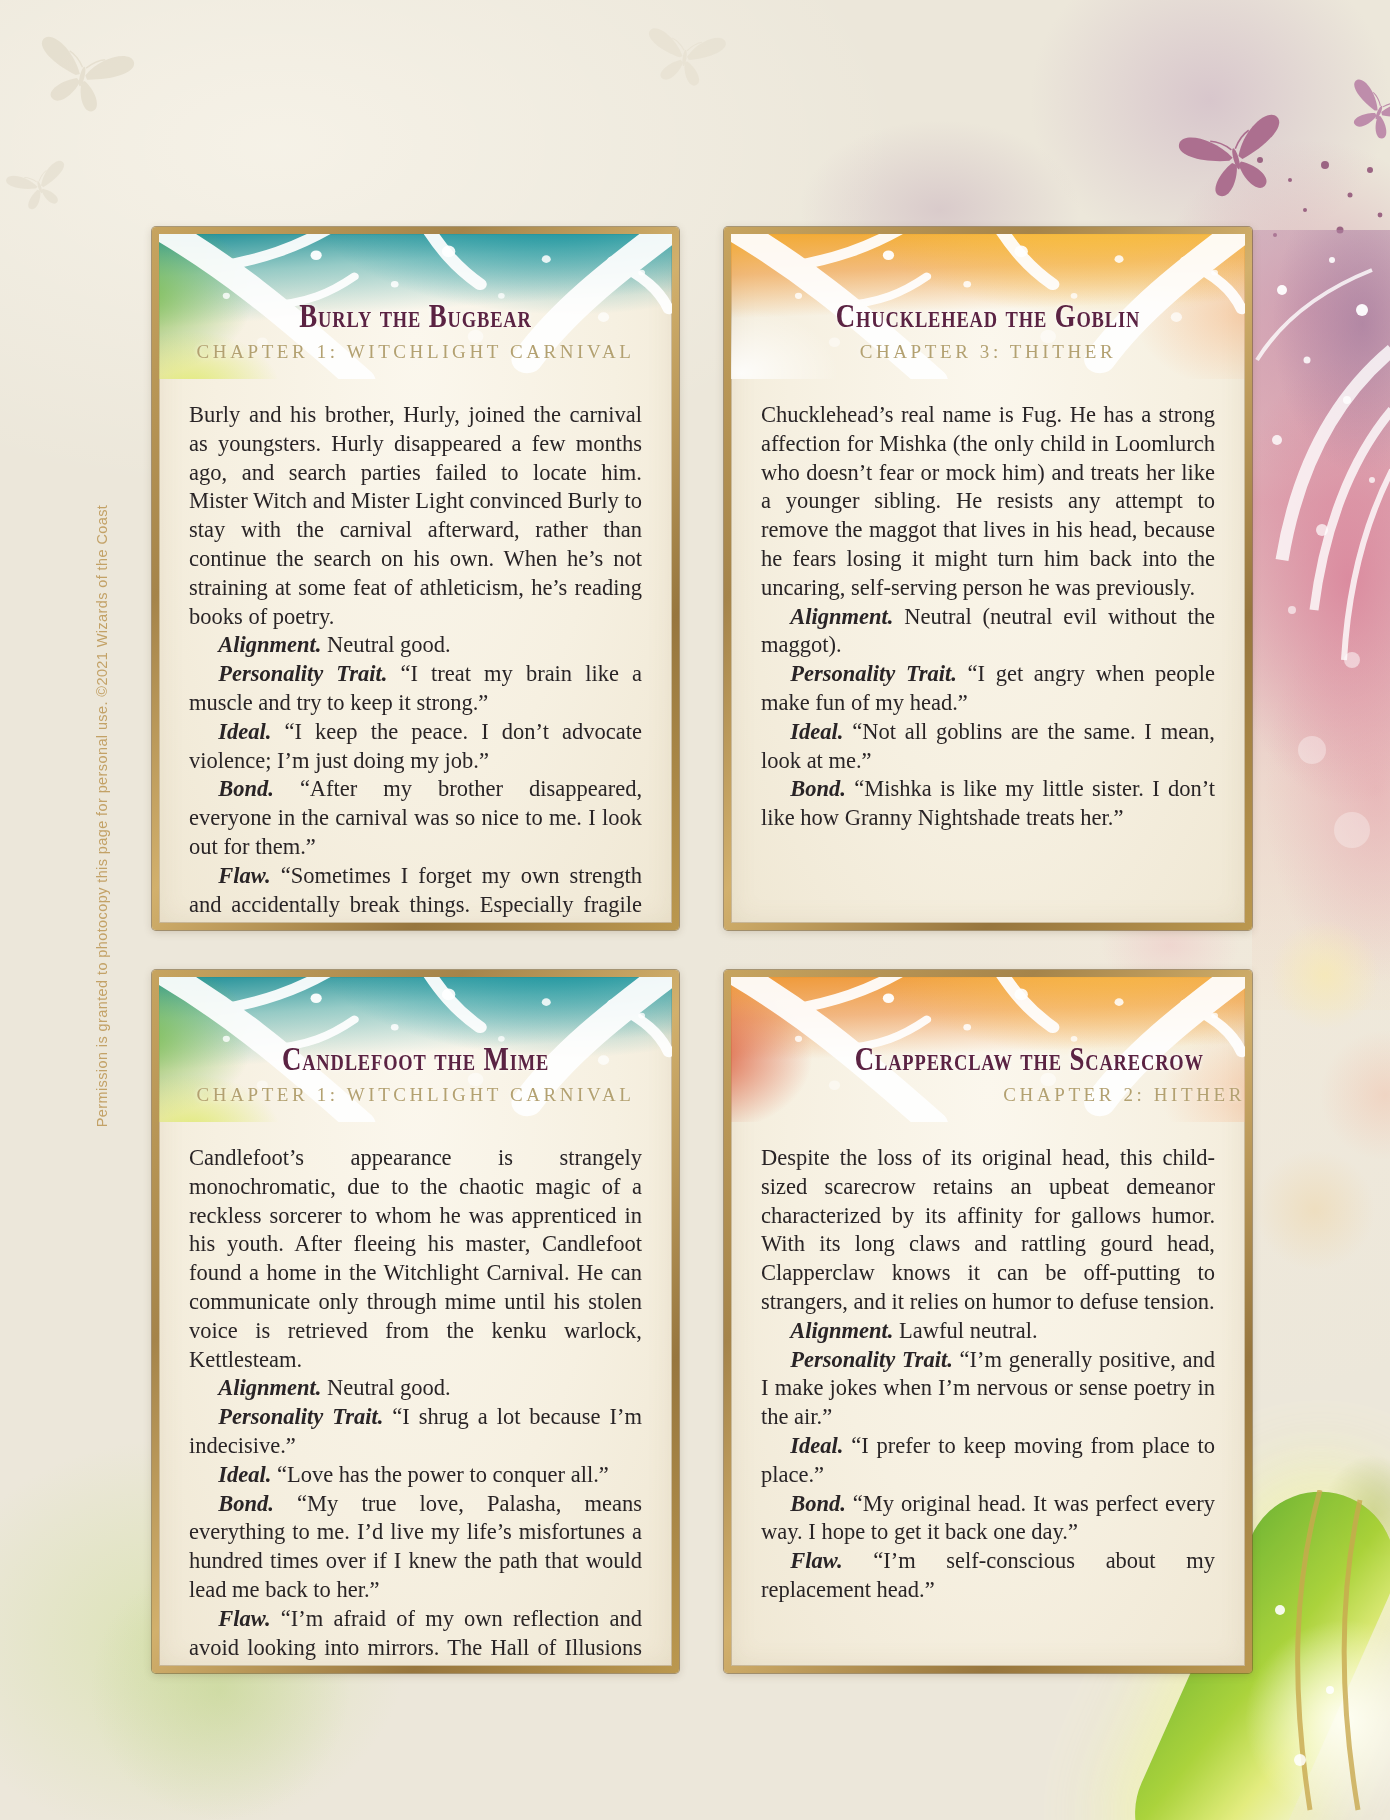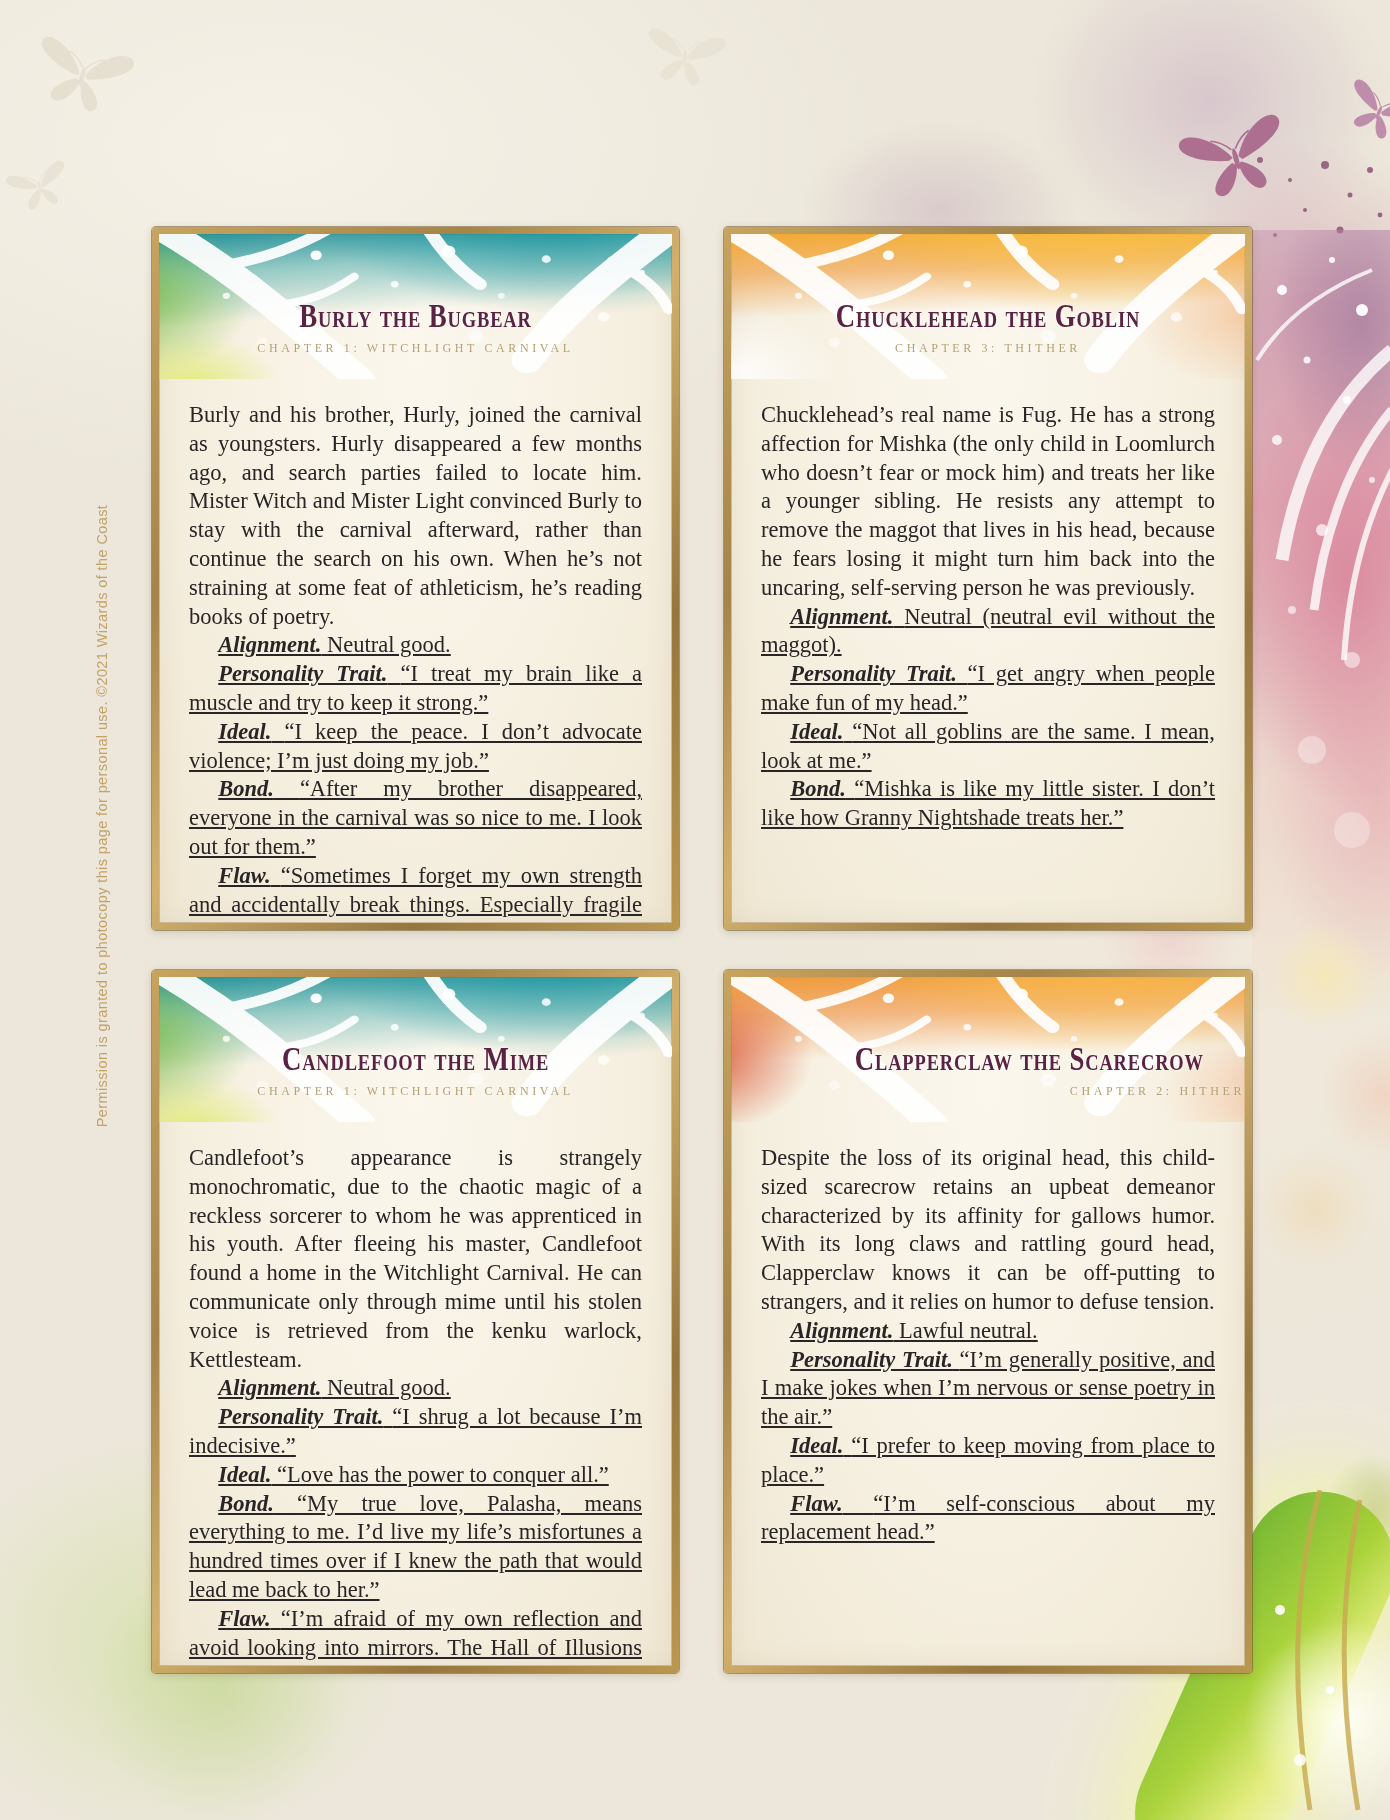--- a/index.html
+++ b/index.html
@@ -65,26 +65,26 @@
   .branches{position:absolute;left:0;top:0;width:100%;height:100%;}
   .card-title{
     position:relative;z-index:1;margin:0;padding-top:66px;
     font-variant-caps:small-caps;font-weight:700;font-size:32px;line-height:1;
     letter-spacing:1px;color:#5b2343;
     transform:scale(.84,1.08);transform-origin:50% 100%;
     text-shadow:0 0 6px rgba(255,255,255,.8);
   }
   .card-chapter{
     position:relative;z-index:1;margin-top:9px;
-    font-size:12px;letter-spacing:3.6px;text-transform:uppercase;color:#b3a171;
+    font-size:19px;letter-spacing:3.6px;text-transform:uppercase;color:#b3a171;
     text-shadow:0 0 5px rgba(255,255,255,.7);
   }
   .card-body{padding:22px 30px 0 30px;color:#292426;font-size:22.5px;line-height:28.8px;}
   .desc{margin:0;text-align:justify;}
-  .trait{margin:0;text-align:justify;text-indent:1.3em;text-decoration:underline;}
+  .trait{margin:0;text-align:justify;text-indent:1.3em;}
   .tl{font-weight:700;font-style:italic;}
   
   .wing-lines{position:absolute;left:0;top:0;width:100%;height:100%;}
 </style>
 </head>
 <body>
 
 <div class="page">
 
   <svg width="0" height="0" style="position:absolute" aria-hidden="true">
@@ -284,19 +284,20 @@
               <use href="#branchart"></use>
             </svg>
           <h2 class="card-title">Clapperclaw the Scarecrow</h2>
           <div class="card-chapter">Chapter 2: Hither</div>
         </header>
         <div class="card-body">
           <p class="desc">Despite the loss of its original head, this child-sized scarecrow retains an upbeat demeanor characterized by its affinity for gallows humor. With its long claws and rattling gourd head, Clapperclaw knows it can be off-putting to strangers, and it relies on humor to defuse tension.</p>
           <p class="trait"><span class="tl">Alignment.</span> <span>Lawful neutral.</span></p>
           <p class="trait"><span class="tl">Personality Trait.</span> <span>“I’m generally positive, and I make jokes when I’m nervous or sense poetry in the air.”</span></p>
           <p class="trait"><span class="tl">Ideal.</span> <span>“I prefer to keep moving from place to place.”</span></p>
+          <p class="trait"><span class="tl">Bond.</span> <span>“My original head. It was perfect every way. I hope to get it back one day.”</span></p>
           <p class="trait"><span class="tl">Flaw.</span> <span>“I’m self-conscious about my replacement head.”</span></p>
         </div>
       </div>
     </article>
 
   </div>
 </div>
 
 </body></html>

